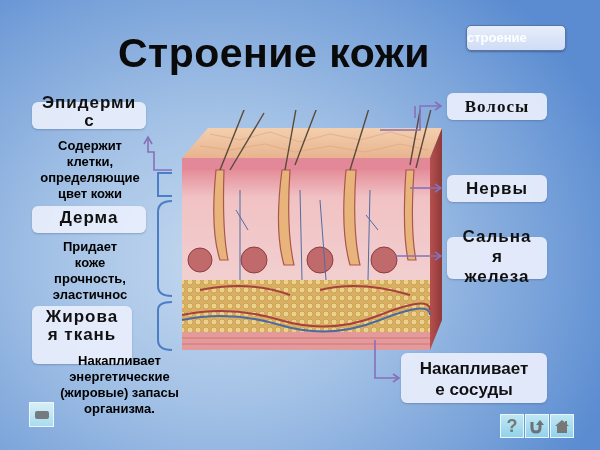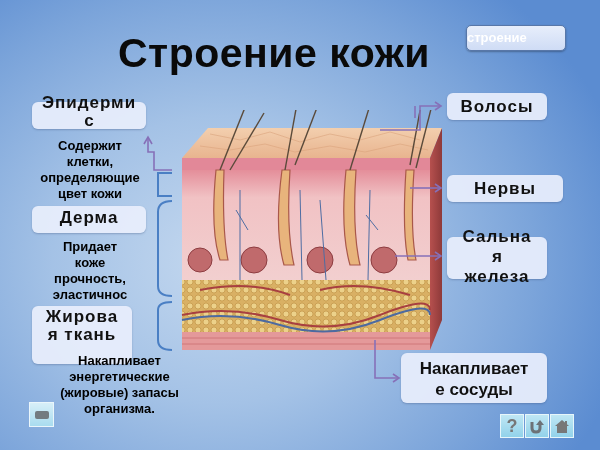--- a/index.html
+++ b/index.html
@@ -145,24 +145,24 @@
   <div class="overflow-text" style="padding-top:2px;letter-spacing:1px;">Жирова</div>
   <div class="overflow-text" style="letter-spacing:1px;">я ткань</div>
 </div>
 <div class="abs desc" style="left:52px;top:353px;width:135px;">
   <div>Накапливает</div>
   <div>энергетические</div>
   <div>(жировые) запасы</div>
   <div>организма.</div>
 </div>
 
-<div class="abs label" style="left:447px;top:93px;width:100px;height:27px;">
+<div class="abs label" style="left:447px;top:93px;width:100px;height:27px;font-family:Liberation Serif, serif;">
   <div class="overflow-text" style="line-height:27px;letter-spacing:1px;">Волосы</div>
 </div>
-<div class="abs label" style="left:447px;top:175px;width:116px;height:27px;">
+<div class="abs label" style="left:447px;top:175px;width:100px;height:27px;">
   <div class="overflow-text" style="line-height:27px;letter-spacing:1px;">Нервы</div>
 </div>
 <div class="abs label" style="left:447px;top:237px;width:100px;height:42px;">
   <div class="overflow-text" style="position:relative;top:-9px;letter-spacing:1px;">Сальна</div>
   <div class="overflow-text" style="position:relative;top:-7px;">я</div>
   <div class="overflow-text" style="position:relative;top:-5px;letter-spacing:1px;">железа</div>
 </div>
 <div class="abs label" style="left:401px;top:353px;width:146px;height:50px;">
   <div class="overflow-text" style="padding-top:5px;line-height:21px;">Накапливает</div>
   <div class="overflow-text" style="line-height:21px;">е сосуды</div>

